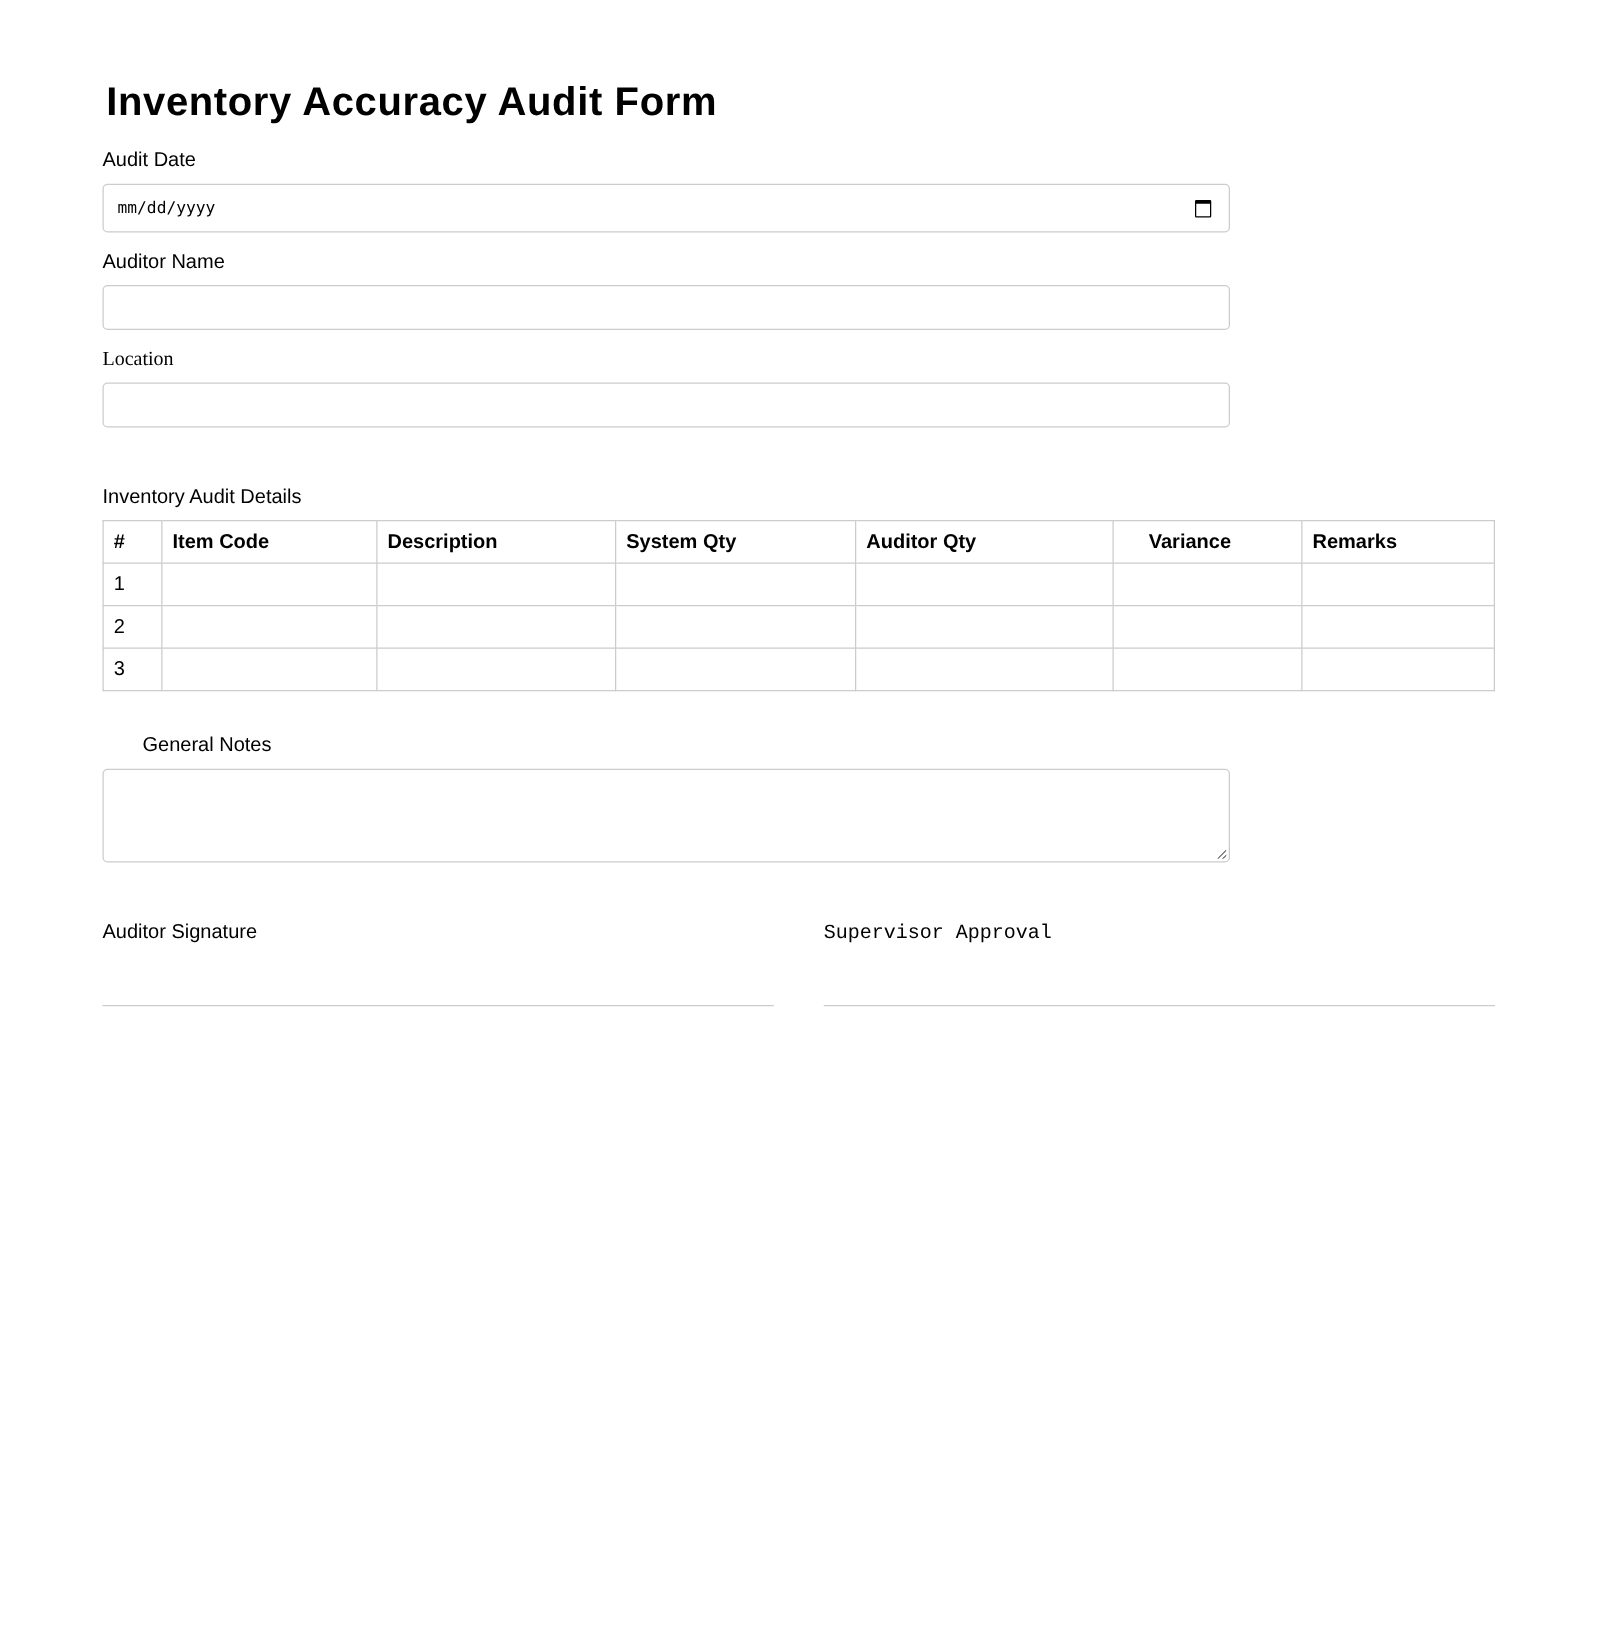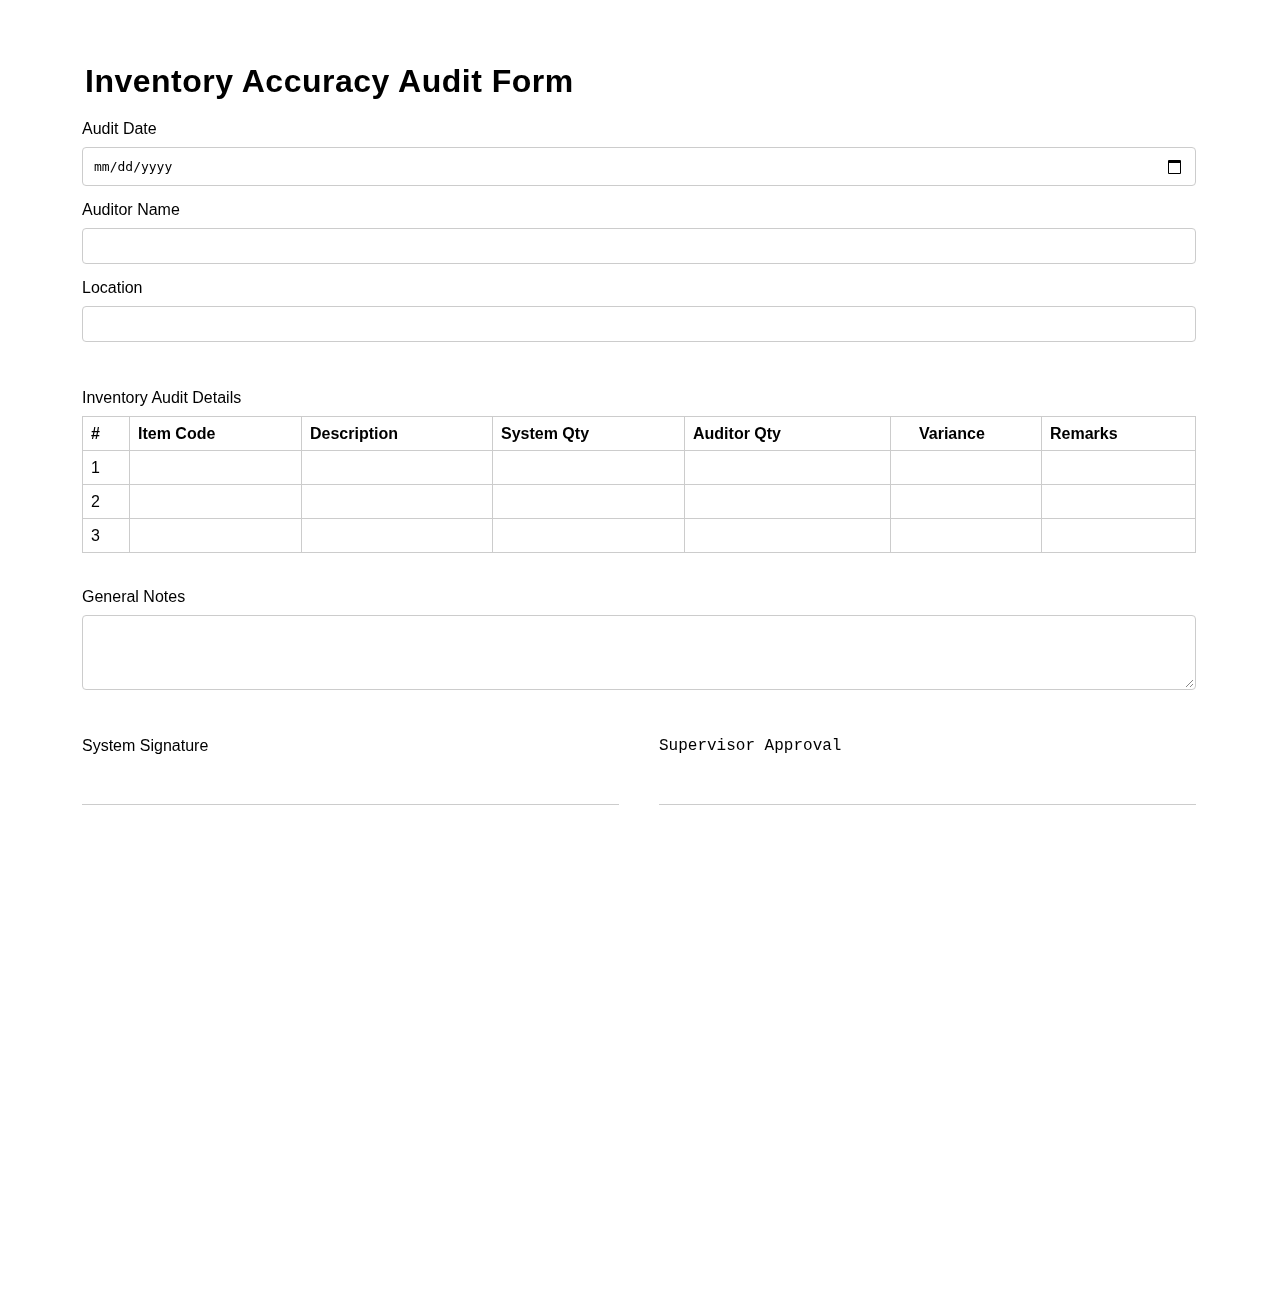--- a/index.html
+++ b/index.html
@@ -1,20 +1,20 @@
 <!DOCTYPE html>
 <html><head>
   <meta charset="utf-8">
   <style>
     html, body { margin: 0; padding: 0; background: #ffffff; }
     body { width: 1278px; height: 1300px; font-family: "Liberation Sans", sans-serif; color: #000; position: relative; }
     .container { position: absolute; left: 82px; top: 0; width: 1114px; }
     h1 { position: absolute; left: 0; top: 58px; margin: 3px; font-size: 32px; font-weight: bold; letter-spacing: 0.5px; line-height: 40px; white-space: nowrap; }
     .label { position: absolute; left: 0; font-size: 16px; line-height: 20px; }
-    .input { position: absolute; left: 0; width: 1114px; box-sizing: border-box; border: 1px solid #cccccc; border-radius: 4px; background: #fff; }
+    .input { position: absolute; left: 0; width: 902px; box-sizing: border-box; border: 1px solid #cccccc; border-radius: 4px; background: #fff; }
     .date-input { top: 147px; height: 39px; }
     .date-text { position: absolute; left: 11px; top: 11px; font-family: "DejaVu Sans Mono", monospace; font-size: 13px; line-height: 16px; color: #000; }
     .cal-icon { position: absolute; right: 14px; top: 12px; width: 11px; height: 10px; border: 1.5px solid #000; border-top-width: 3px; border-radius: 1px; }
     .text-input { height: 36px; }
     table { position: absolute; left: 0; top: 416px; width: 1114px; border-collapse: collapse; font-size: 16px; }
     th, td { border: 1px solid #cccccc; height: 34px; padding: 0 8px; text-align: left; box-sizing: border-box; }
     th { font-weight: bold; }
     .notes { top: 615px; height: 75px; }
     .resize { position: absolute; right: 2px; bottom: 2px; width: 7px; height: 7px;
       background: linear-gradient(135deg, transparent 45%, #888 45%, #888 55%, transparent 55%, transparent 75%, #888 75%, #888 85%, transparent 85%); }
@@ -28,21 +28,21 @@
 
   <div class="label" style="top:119px;">Audit Date</div>
   <div class="input date-input">
     <span class="date-text">mm/dd/yyyy</span>
     <span class="cal-icon"></span>
   </div>
 
   <div class="label" style="top:200px;">Auditor Name</div>
   <div class="input text-input" style="top:228px;"></div>
 
-  <div class="label" style="top:278px;">Location</div>
+  <div class="label" style="top:278px;font-family:Liberation Serif, serif;">Location</div>
   <div class="input text-input" style="top:306px;"></div>
 
   <div class="label" style="top:388px;">Inventory Audit Details</div>
   <table>
     <thead>
       <tr>
         <th style="width:47px;">#</th>
         <th style="width:172px;margin-top:18px;">Item Code</th>
         <th style="width:191px;">Description</th>
         <th style="width:192px;">System Qty</th>
@@ -75,23 +75,23 @@
         <td></td>
         <td></td>
         <td></td>
         <td></td>
         <td></td>
         <td></td>
       </tr>
     </tbody>
   </table>
 
-  <div class="label" style="top:587px;">General Notes</div>
+  <div class="label" style="top:587px;margin-left:32px;">General Notes</div>
   <div class="input notes">
     <span class="resize"></span>
   </div>
 
-  <div class="label" style="top:736px;">System Signature</div>
+  <div class="label" style="top:736px;">Auditor Signature</div>
   <div class="sig-line" style="left:0;"></div>
 
   <div class="label" style="top:736px; left:577px;font-family:Liberation Mono, monospace;">Supervisor Approval</div>
   <div class="sig-line" style="left:577px;"></div>
 </div>
 
 </body></html>

